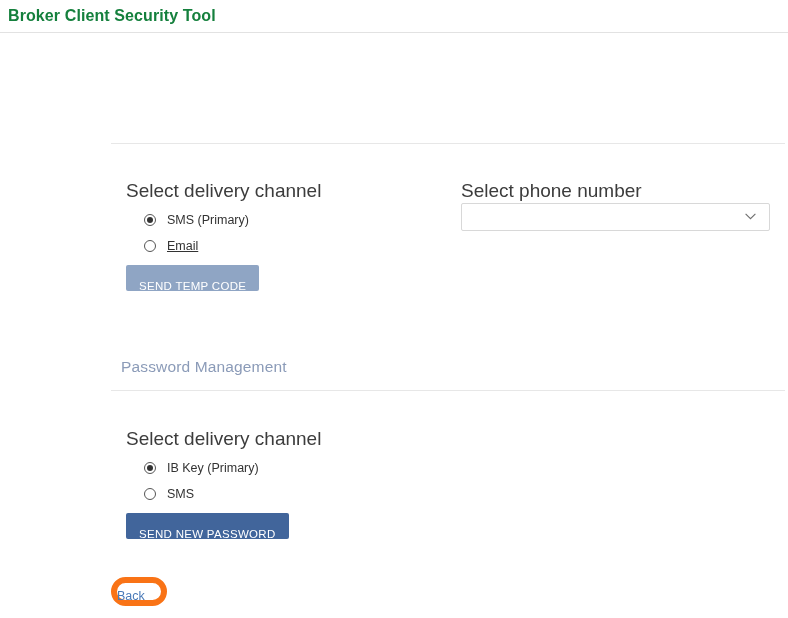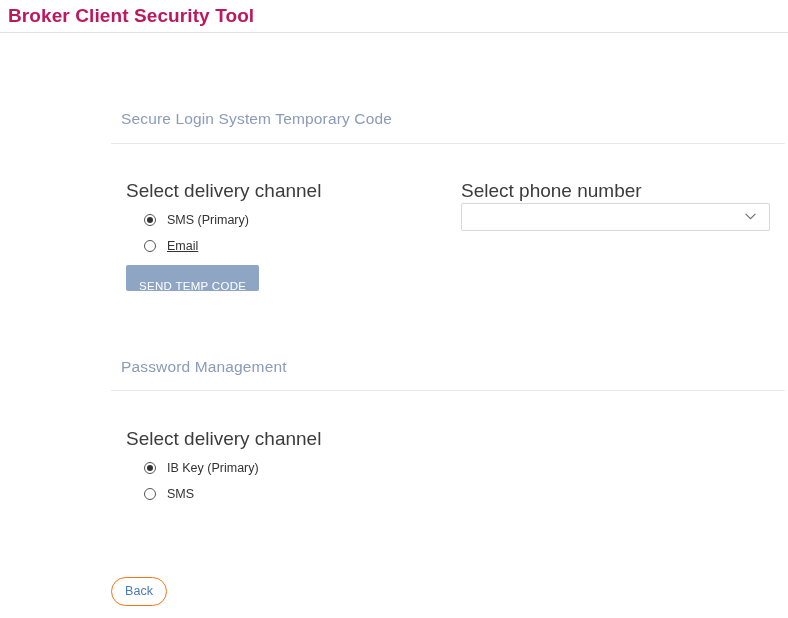--- a/index.html
+++ b/index.html
@@ -19,23 +19,23 @@
   .app-header {
     height: 33px;
     box-sizing: border-box;
     display: flex;
     align-items: center;
     padding-left: 8px;
     border-bottom: 1px solid #e2e2e2;
     background: #ffffff;
   }
   .app-title {
-    font-size: 19px;
+    font-size: 16px;
     font-weight: bold;
-    color: #be185d;
+    color: #15803d;
     letter-spacing: 0.1px;
   }
 
   
   .page {
     position: relative;
     width: 788px;
     height: 585px;
     background: #ffffff;
   }
@@ -119,29 +119,29 @@
   .btn-muted { background: #8fa5c4; }
   .btn-primary { background: #41659b; }
 
   .back-button {
     position: absolute;
     left: 111px;
     top: 544px;
     width: 56px;
     height: 29px;
     box-sizing: border-box;
-    border: 1px solid #f97316;
+    border: 6px solid #f97316;
     border-radius: 16px;
     background: #ffffff;
     color: #4a7ab8;
     font-size: 12.5px;
     font-family: "Liberation Sans", sans-serif;
     cursor: pointer;
     line-height: 27px;
-    text-align: center;
+    text-align: left;
     padding: 0;
   }
 
   
   .select-wrap {
     position: absolute;
     left: 461px;
     top: 170px;
     width: 309px;
     height: 28px;
@@ -172,21 +172,20 @@
 </style>
 </head>
 <body>
 
 <div class="app-header">
   <span class="app-title">Broker Client Security Tool</span>
 </div>
 
 <div class="page">
 
-  <div class="section-heading" style="top:77px;">Secure Login System Temporary Code</div>
   <div class="section-rule" style="top:110px;"></div>
 
   <div class="field-label" style="left:126px; top:147px;">Select delivery channel</div>
 
   <div class="radio-row" style="left:144px; top:178px;">
     <span class="radio-mark checked"></span>
     <span class="radio-text">SMS (Primary)</span>
   </div>
 
   <div class="radio-row" style="left:144px; top:204px;text-decoration:underline;">
@@ -214,16 +213,17 @@
   <div class="radio-row" style="left:144px; top:426px;">
     <span class="radio-mark checked"></span>
     <span class="radio-text">IB Key (Primary)</span>
   </div>
 
   <div class="radio-row" style="left:144px; top:452px;">
     <span class="radio-mark"></span>
     <span class="radio-text">SMS</span>
   </div>
 
+  <button class="action-button btn-primary" style="left:126px; top:480px;">SEND NEW PASSWORD</button>
 
   <button class="back-button">Back</button>
 
 </div>
 
 </body></html>

